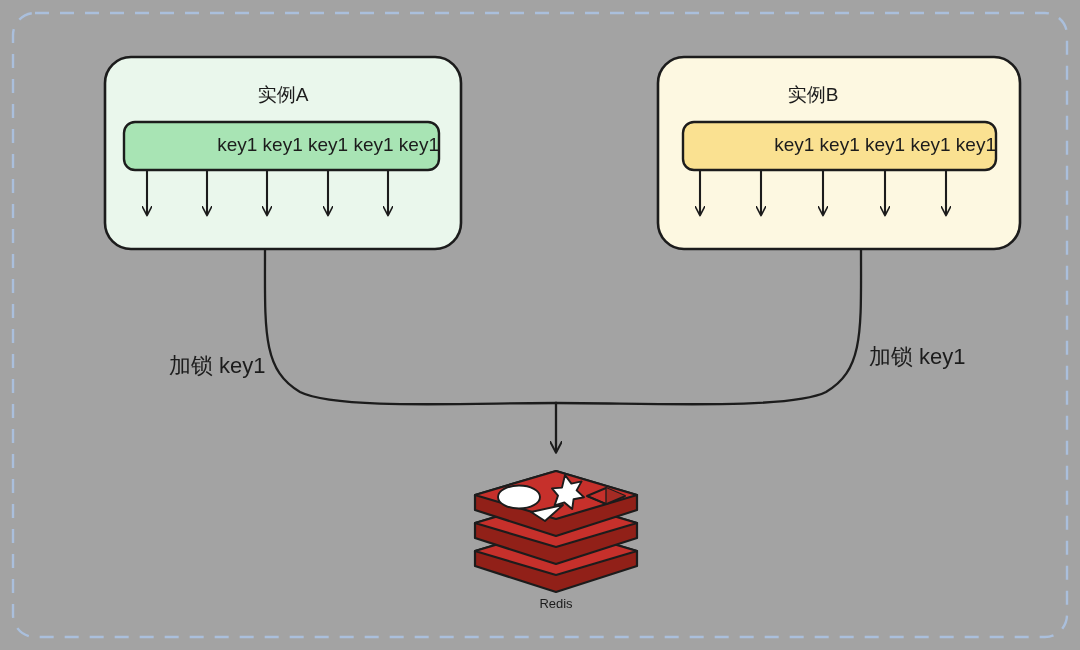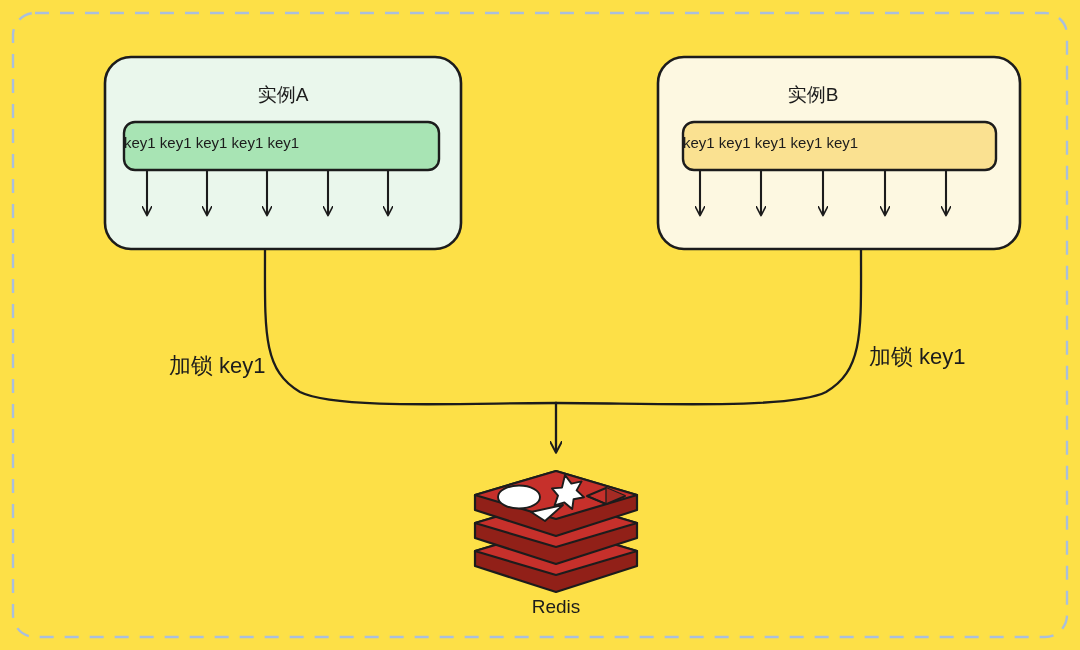--- a/index.html
+++ b/index.html
@@ -7,49 +7,49 @@
     padding: 0;
     background: #ffffff;
   }
   body {
     font-family: "Liberation Sans", sans-serif;
   }
   #stage {
     position: relative;
     width: 1080px;
     height: 650px;
-    background: #fde047;
+    background: #a3a3a3;
     overflow: hidden;
   }
   #stage > svg.layer {
     position: absolute;
     left: 0;
     top: 0;
     width: 1080px;
     height: 650px;
   }
   .txt {
     position: absolute;
     color: #1c1c1c;
     white-space: nowrap;
     -webkit-font-smoothing: antialiased;
   }
   .instance-title {
     font-size: 19px;
     text-align: center;
   }
   .keyrow-label {
-    font-size: 15px;
-    text-align: left;
+    font-size: 19px;
+    text-align: right;
   }
   .edge-label {
     font-size: 22px;
   }
   .redis-label {
-    font-size: 19px;
+    font-size: 13px;
     text-align: center;
   }
 </style>
 </head>
 <body>
 
 <div id="stage">
 
   <svg class="layer" viewBox="0 0 1080 650">
     <defs>

